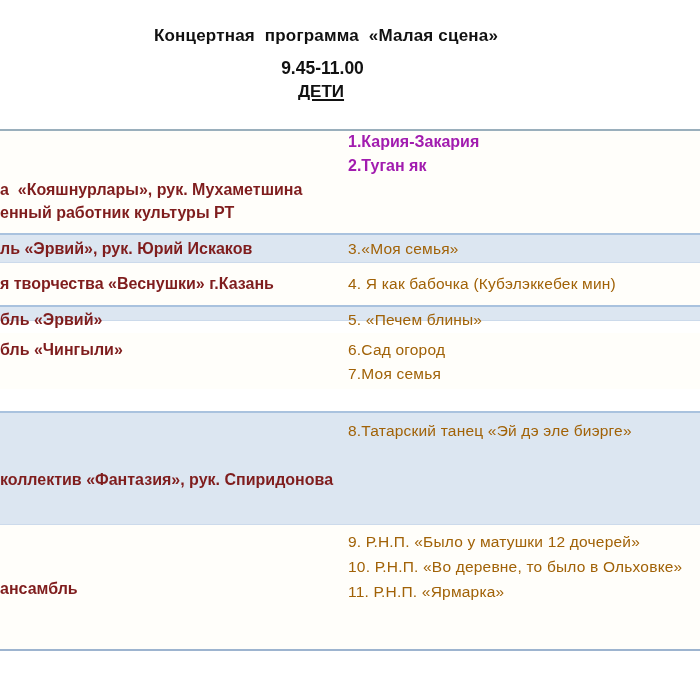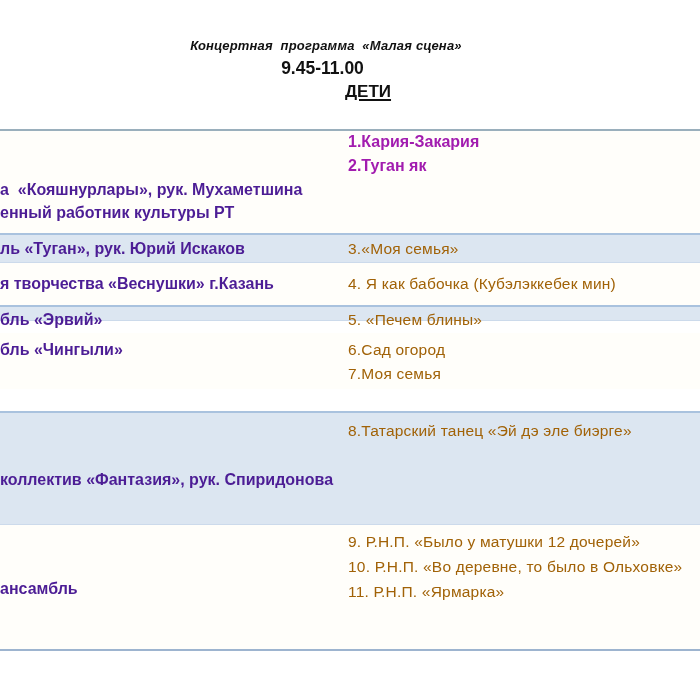--- a/index.html
+++ b/index.html
@@ -9,37 +9,37 @@
     font-family:"Liberation Sans", sans-serif;
     color:#1f1f1f;
     position:relative;
     overflow:hidden;
   }
   .stage{position:absolute;left:0;top:0;width:700px;height:700px;}
 
   
   .hdr{position:absolute;left:0;top:0;width:700px;text-align:center;}
   .hdr .line{white-space:pre;font-weight:700;color:#111;}
-  .t1{position:absolute;top:38px;left:0;width:652px;font-size:13px;letter-spacing:.2px;font-style:italic;}
+  .t1{position:absolute;top:26px;left:0;width:652px;font-size:17px;letter-spacing:.2px;}
   .t2{position:absolute;top:58px;left:0;width:645px;font-size:17.5px;}
-  .t3{position:absolute;top:82px;left:0;width:642px;font-size:17px;text-decoration:underline;text-underline-offset:2px;text-decoration-thickness:2px;padding-left:47px;}
+  .t3{position:absolute;top:82px;left:0;width:642px;font-size:17px;text-decoration:underline;text-underline-offset:2px;text-decoration-thickness:2px;}
 
   
   .tbl{position:absolute;left:0;top:129px;width:700px;}
   .row{position:absolute;left:0;width:700px;box-sizing:border-box;}
   .row.white{background:#fffefa;}
   .row.band{background:#dce6f1;border-top:2px solid #a9c2de;border-bottom:1px solid #ccdaeb;}
   .tbl-top{position:absolute;left:0;top:129px;width:700px;height:0;border-top:2px solid #9aafbc;z-index:3;}
   .tbl-bottom{position:absolute;left:0;top:649px;width:700px;height:0;border-top:2px solid #9db4cf;z-index:3;}
 
   .cell{position:absolute;top:0;height:100%;}
   .cell.left{left:0;width:340px;}
   .cell.right{left:348px;width:350px;}
   .ln{position:absolute;left:0;white-space:pre;}
-  .perf{font-weight:700;font-size:16px;color:#4c1d95;}
+  .perf{font-weight:700;font-size:16px;color:#7f1d1d;}
   .rep{font-weight:400;font-size:15.5px;color:#a16207;letter-spacing:.2px;}
   .rep.bold{font-weight:700;font-size:16px;color:#a21caf;letter-spacing:0;}
 
   
   .r1{top:0;height:104px;}
   .r2{top:104px;height:30px;}
   .r3{top:134px;height:42px;}
   .r4{top:176px;height:16px;}
   .r5{top:204px;height:56px;}
   .r6{top:282px;height:114px;}
@@ -66,21 +66,21 @@
         <div class="ln perf" style="top:75px;">енный работник культуры РТ</div>
       </div>
       <div class="cell right">
         <div class="ln rep bold" style="top:4px;">1.Кария-Закария</div>
         <div class="ln rep bold" style="top:28px;">2.Туган як</div>
       </div>
     </div>
 
     <div class="row band r2">
       <div class="cell left">
-        <div class="ln perf" style="top:5px;">ль «Туган», рук. Юрий Искаков</div>
+        <div class="ln perf" style="top:5px;">ль «Эрвий», рук. Юрий Искаков</div>
       </div>
       <div class="cell right">
         <div class="ln rep" style="top:5px;">3.«Моя семья»</div>
       </div>
     </div>
 
     <div class="row white r3">
       <div class="cell left">
         <div class="ln perf" style="top:12px;">я творчества «Веснушки» г.Казань</div>
       </div>

